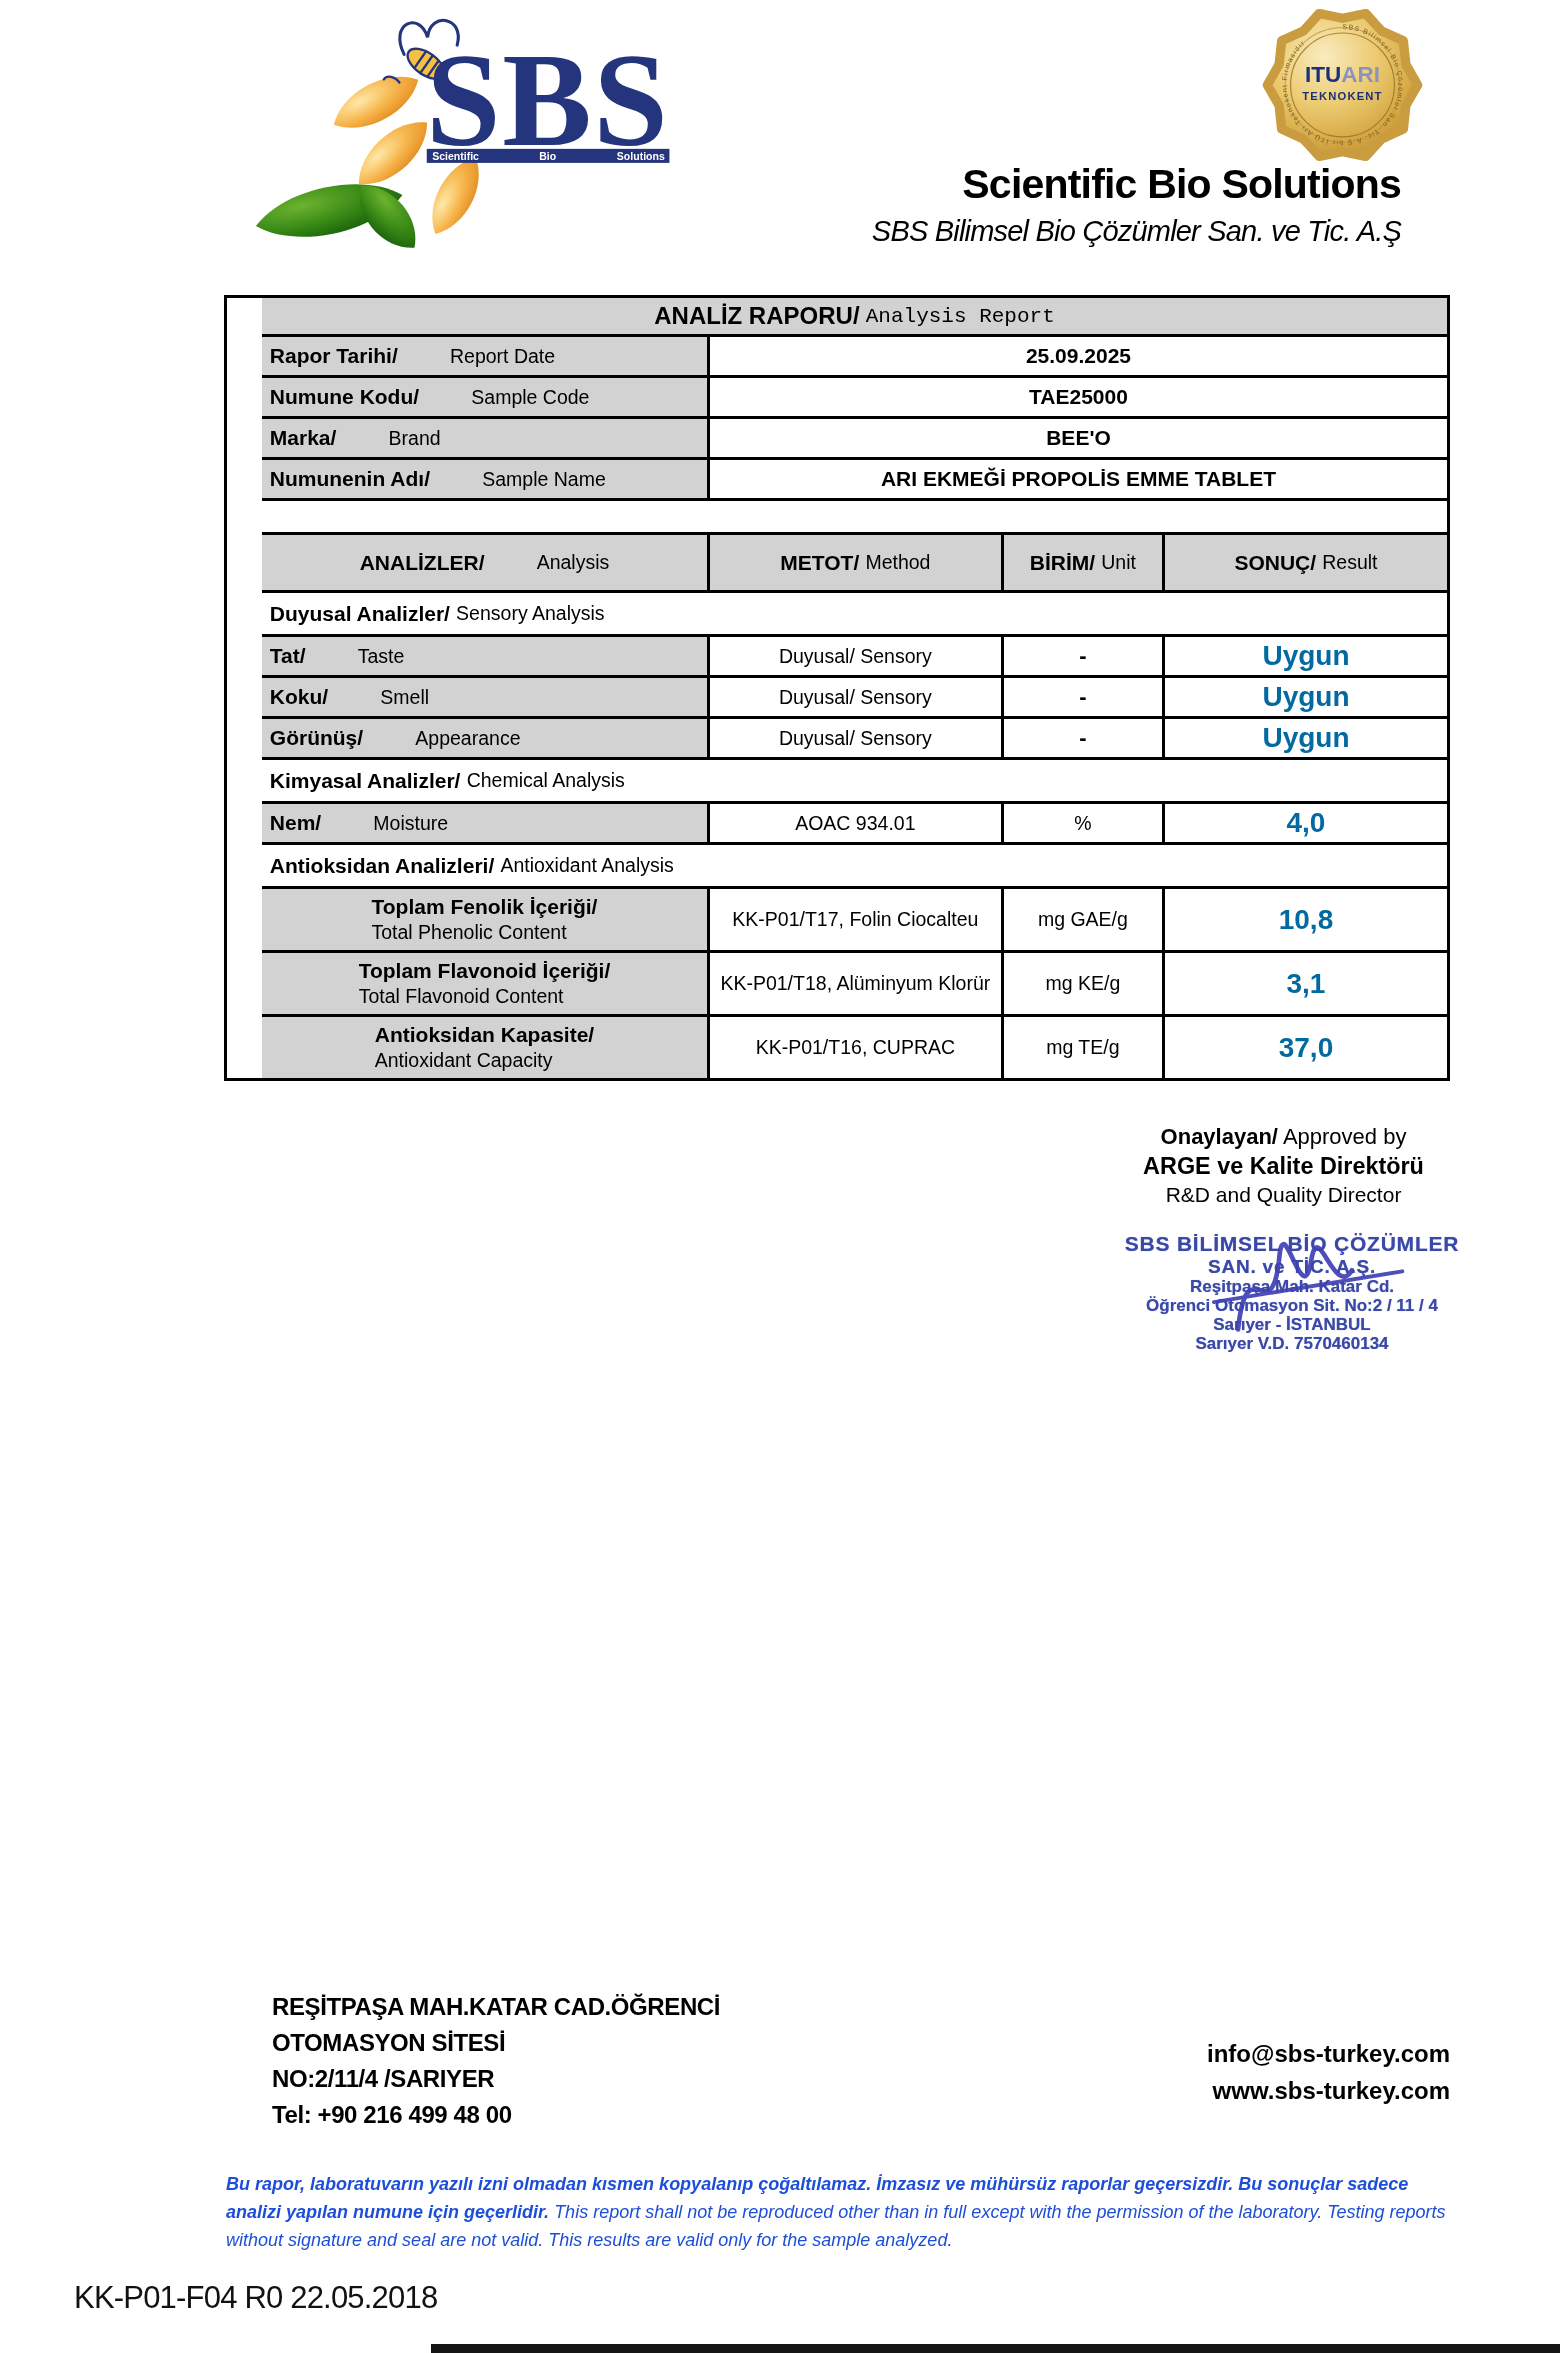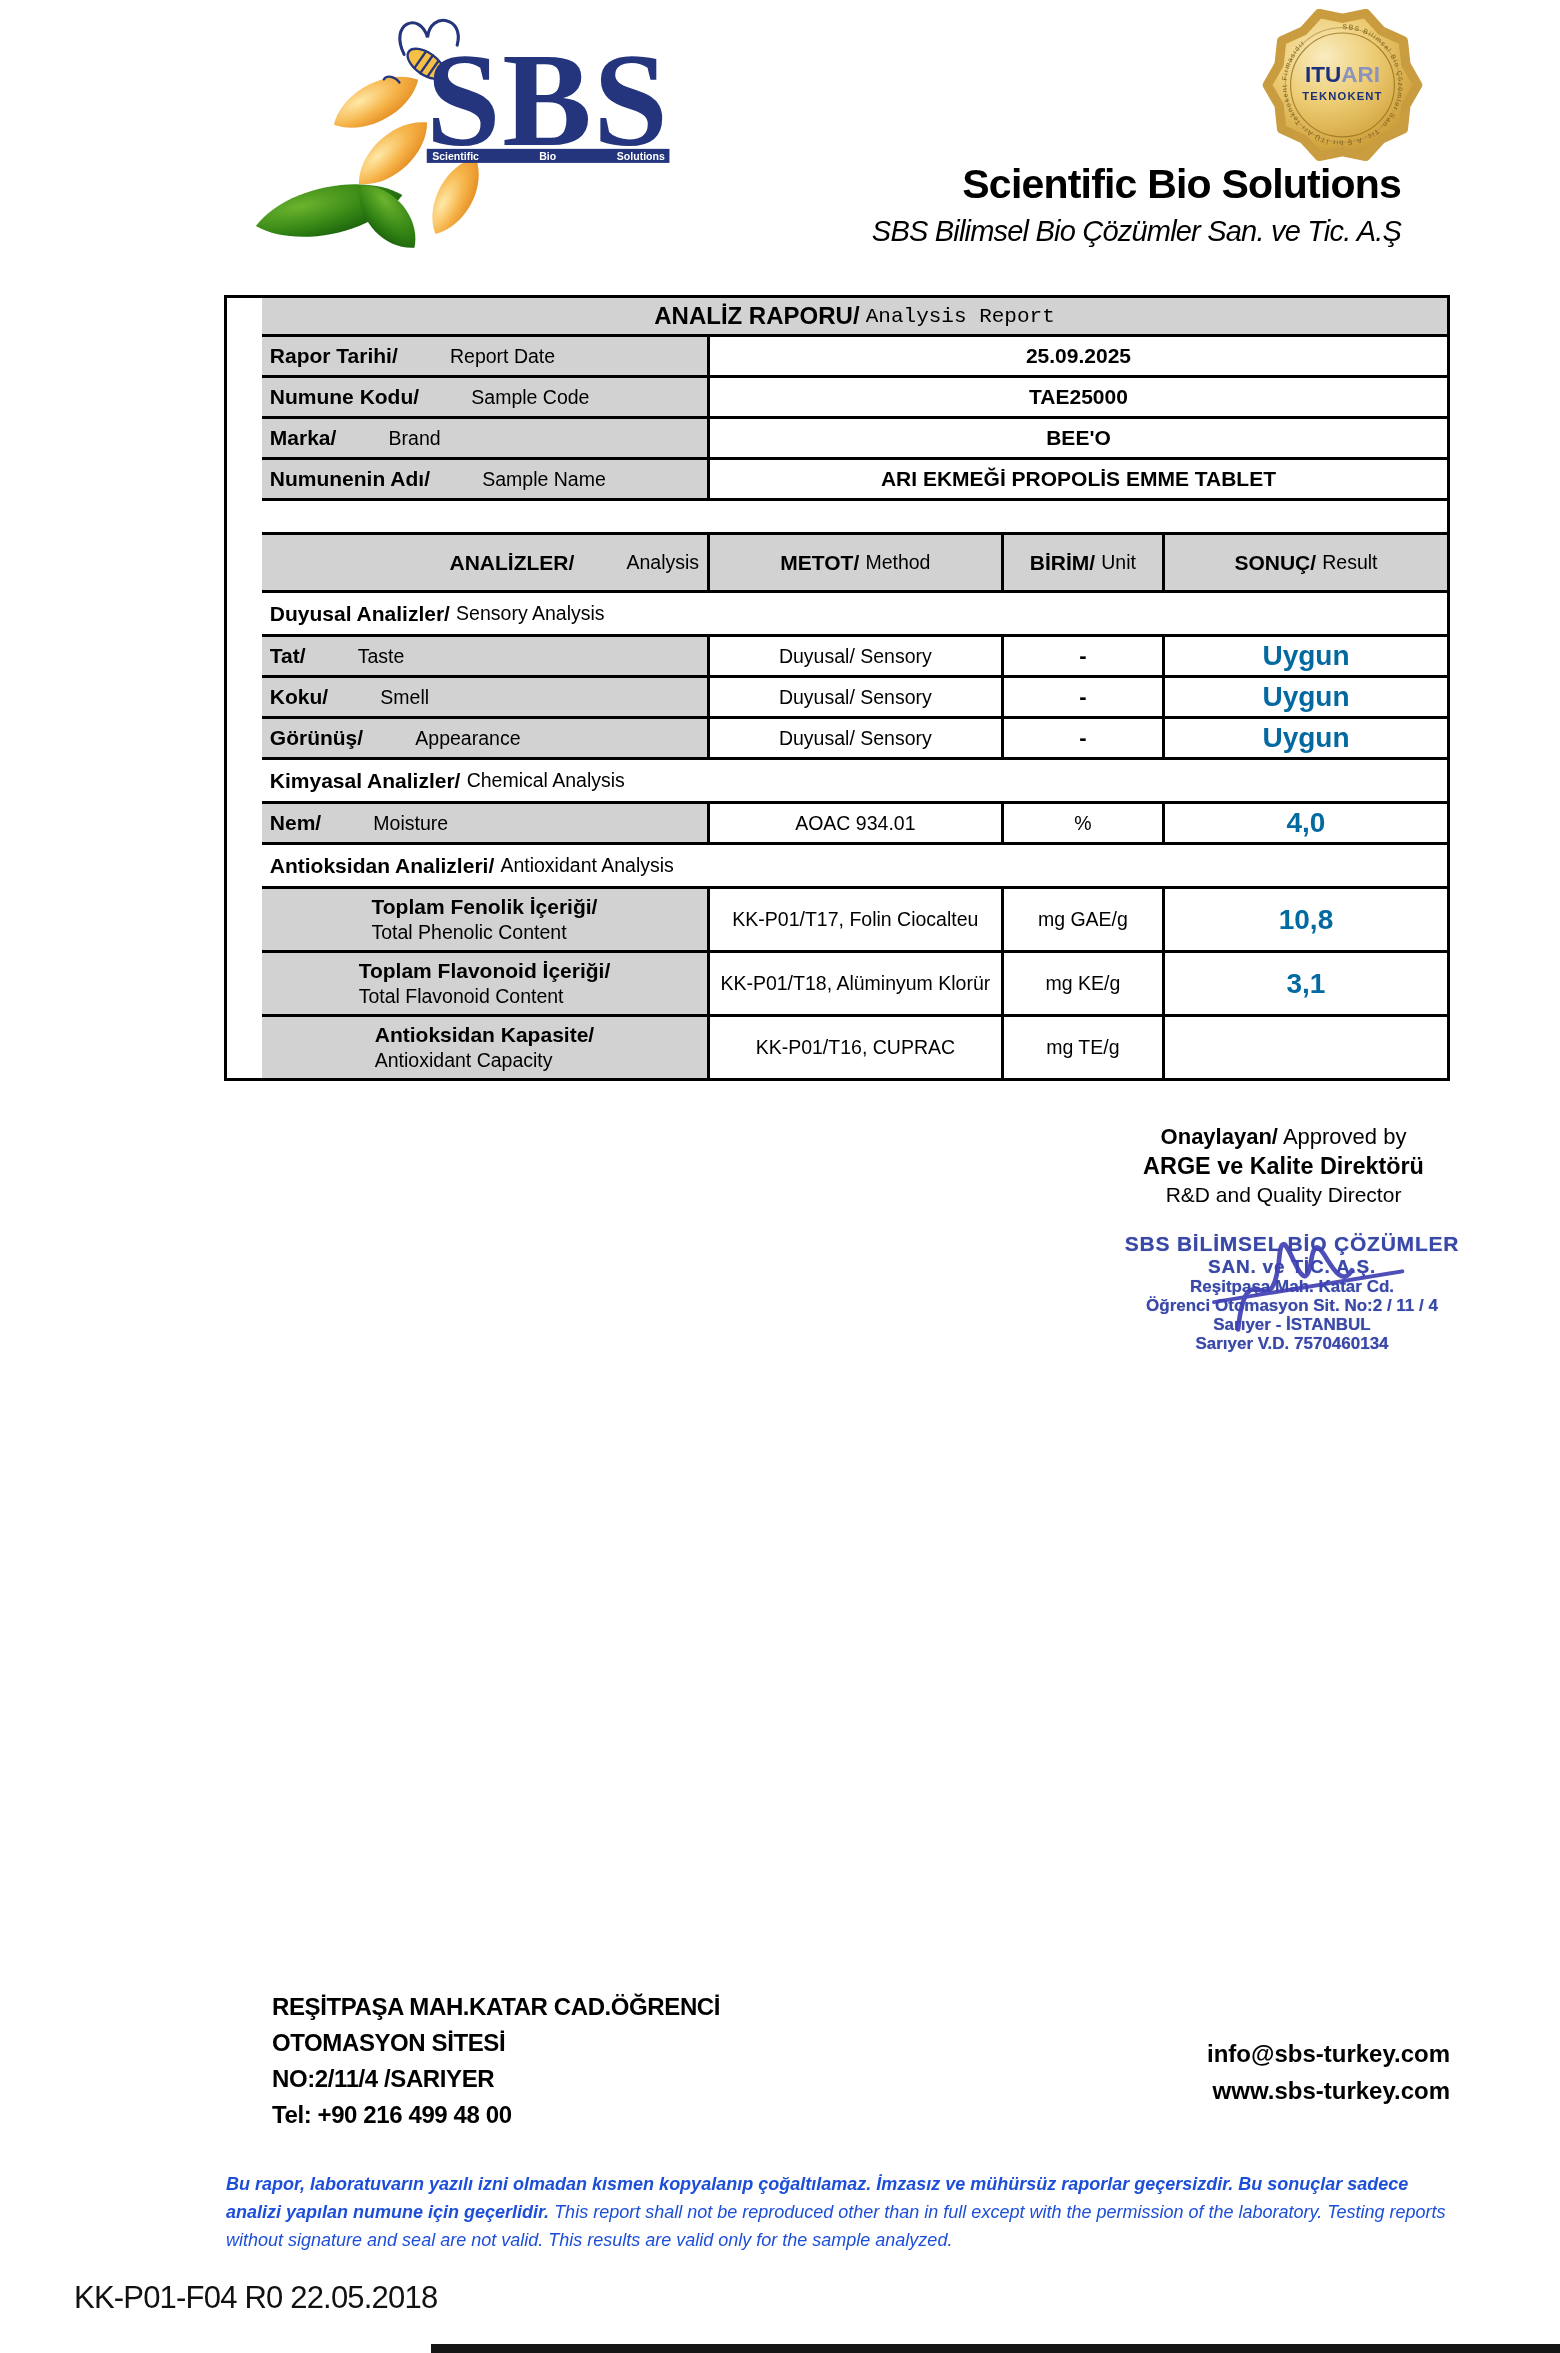--- a/index.html
+++ b/index.html
@@ -189,21 +189,21 @@
       <div class="cell gray c1">
         <span class="lbl-tr">Numunenin Adı/</span>
         <span class="lbl-en">Sample Name</span>
       </div>
       <div class="cell value">ARI EKMEĞİ PROPOLİS EMME TABLET</div>
     </div>
 
     <div class="t-row empty-row"></div>
 
     <div class="t-row head-row">
-      <div class="cell c1" style="justify-content:flex-end;text-align:center;">
+      <div class="cell c1" style="justify-content:center;text-align:center;">
         <span class="lbl-tr">ANALİZLER/</span>
         <span class="lbl-en">Analysis</span>
       </div>
       <div class="cell c2">
         <span class="lbl-tr">METOT/</span>
         <span class="lbl-en">Method</span>
       </div>
       <div class="cell c3">
         <span class="lbl-tr">BİRİM/</span>
         <span class="lbl-en">Unit</span>
@@ -340,20 +340,23 @@
         <span class="two-line">
           <span class="lbl-tr">Antioksidan Kapasite/</span>
           <span class="lbl-en">Antioxidant Capacity</span>
         </span>
       </div>
       <div class="cell c2">
           <span class="method-txt">KK-P01/T16, CUPRAC</span>
         </div>
       <div class="cell c3">
           <span class="unit-txt">mg TE/g</span>
+        </div>
+      <div class="cell c4">
+          <span class="result-txt">37,0</span>
         </div>
     </div>
 
   </div>
 
   <div class="approval">
     <div class="l1">
       <span class="b">Onaylayan/</span>
       <span>Approved by</span>
     </div>

